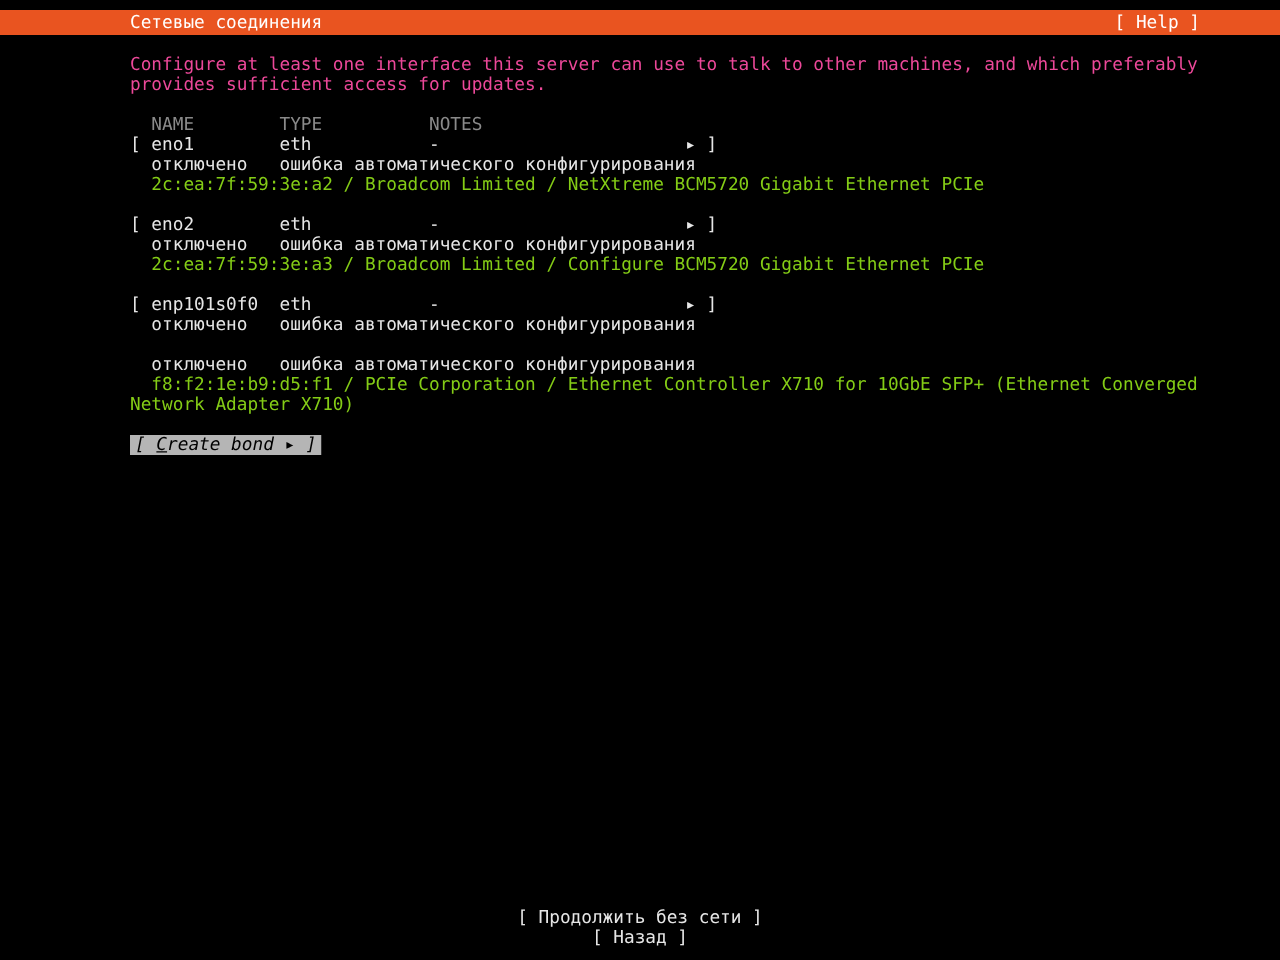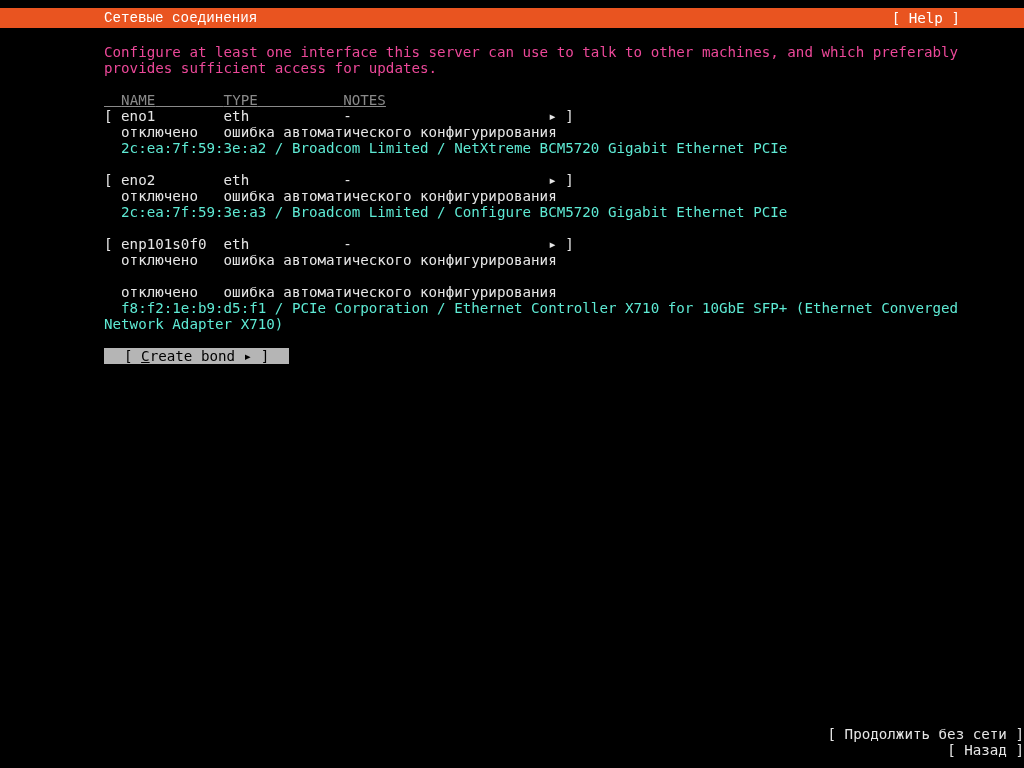--- a/index.html
+++ b/index.html
@@ -15,44 +15,44 @@
   .header {
     background: #e95420;
     color: #ffffff;
     height: 20px;
     line-height: 20px;
     padding: 0 0 0 0;
     display: flex;
     justify-content: space-between;
     margin-top: 8px;
   }
-  .header-title { padding-left: 104px; font-family: Liberation Mono, monospace; }
+  .header-title { padding-left: 104px; }
   .header-help  { padding-right: 64px; }
   .content {
     padding: 16px 0 0 104px;
     width: 920px;
   }
   .intro { color: #ec4899; margin-bottom: 16px; }
   .cols {
     color: #8a8a8a;
-    text-decoration: underline;
   }
   .iface-block { margin-bottom: 16px; }
-  .iface-hw { color: #5eead4; }
+  .iface-hw { color: #84cc16; }
   .action {
     display: inline-block;
     background: #b5b5b5;
     color: #000;
-    padding: 0 20px;
+    padding: 0 4px;
+    font-style: italic;
   }
   .action .ul { text-decoration: underline; }
   .footer {
     position: absolute;
     left: 0; right: 0; bottom: 10px;
-    text-align: right;
+    text-align: center;
   }
   .footer .btn { display: inline-block; }
   pre { font: inherit; white-space: pre; }
 </style>
 </head>
 <body>
 
 <div class="header">
   <span class="header-title">Сетевые соединения</span>
   <span class="header-help">[ Help ]</span>

